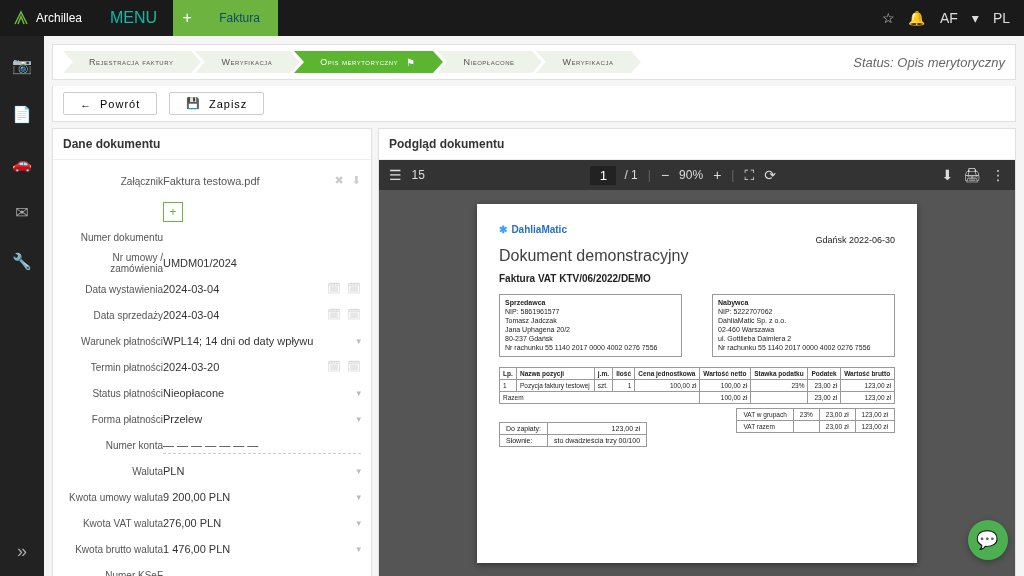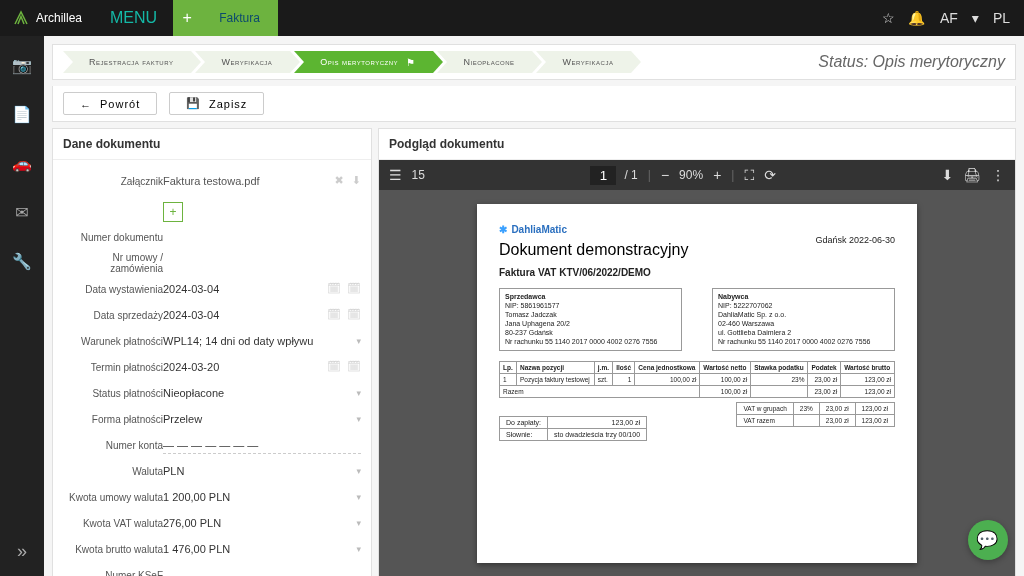--- a/index.html
+++ b/index.html
@@ -25,21 +25,21 @@
 
 
 .workflow-row { background: #fff; border: 1px solid #e0e0e0; padding: 6px 10px; display: flex; align-items: center; margin-bottom: 6px; position: relative; }
 .steps { display: flex; align-items: center; }
 .step { position: relative; height: 22px; display: flex; align-items: center; padding: 0 18px 0 26px; font-size: 9px; font-variant: small-caps; letter-spacing: 0.5px; background: #eef3e9; color: #555; margin-right: 4px; }
 .step::before { content:""; position:absolute; left:0; top:0; border-top:11px solid transparent; border-bottom:11px solid transparent; border-left:10px solid #fff; }
 .step::after { content:""; position:absolute; right:-10px; top:0; border-top:11px solid transparent; border-bottom:11px solid transparent; border-left:10px solid #eef3e9; z-index: 1; }
 .step.active { background: #5cb531; color: #fff; }
 .step.active::after { border-left-color: #5cb531; }
 .step .flag { margin-left: 8px; font-size: 10px; }
-.status-label { margin-left: auto; font-style: italic; font-size: 16px; color: #666; }
+.status-label { margin-left: auto; font-style: italic; font-size: 13px; color: #666; }
 
 
 .actions-row { background: #fff; border: 1px solid #e0e0e0; border-top: none; padding: 6px 10px; display: flex; gap: 12px; margin-bottom: 6px; }
 .btn { border: 1px solid #ccc; background: #fff; padding: 4px 16px; font-size: 11px; display: flex; align-items: center; gap: 8px; border-radius: 2px; cursor: pointer; letter-spacing: 1px; }
 
 
 .cols { display: flex; gap: 6px; height: calc(100% - 74px); }
 .panel { background: #fff; border: 1px solid #e0e0e0; display: flex; flex-direction: column; overflow: hidden; }
 .panel-left { width: 320px; }
 .panel-right { flex: 1; }
@@ -60,21 +60,21 @@
 
 .pdf-toolbar { background: #333; height: 30px; display: flex; align-items: center; padding: 0 10px; color: #ddd; gap: 10px; font-size: 12px; }
 .pdf-toolbar .tgroup { display:flex; align-items:center; gap:8px;}
 .pdf-toolbar .sep { flex:1; }
 .pdf-toolbar .ticon { cursor:pointer; font-size:14px; }
 .pdf-pageinput { background:#222; border:none; color:#fff; width:26px; text-align:center; padding:2px; }
 .pdf-stage { flex:1; background:#555; display:flex; justify-content:center; padding:14px 0; overflow:auto; }
 .pdf-page { background:#fff; width: 440px; padding: 20px 22px; font-size: 8px; color:#222; box-shadow: 0 2px 6px rgba(0,0,0,0.4); }
 
 .pdf-logo { color:#2a6fbf; font-weight:bold; font-size:10px; display:flex; align-items:center; gap:4px; }
-.pdf-demo-title { font-size: 16px; color:#000000; margin-top:6px; }
+.pdf-demo-title { font-size: 16px; color:#404040; margin-top:12px; }
 .pdf-city { float:right; font-size:9px; }
 .pdf-inv-title { font-size: 10px; font-weight:bold; margin: 8px 0 10px; }
 .pdf-parties { display:flex; gap:30px; }
 .pdf-party { border:1px solid #999; padding:3px 5px; flex:1; line-height:1.3; font-size:7px; }
 .pdf-party b { font-size:7px; }
 
 table.pdf-lines { width:100%; border-collapse: collapse; margin-top:10px; font-size:6.5px; }
 table.pdf-lines th, table.pdf-lines td { border:1px solid #999; padding:2px 3px; }
 table.pdf-lines th { font-weight:bold; text-align:left; }
 .pdf-right { text-align:right; }
@@ -168,20 +168,23 @@
         <div class="frow">
             <div class="flabel"></div>
             <div class="add-plus">+</div>
           </div>
 
         <div class="frow">
             <div class="flabel">Numer dokumentu</div>
           </div>
         <div class="frow">
             <div class="flabel">Nr umowy / zamówienia</div>
+            <div class="fval">
+              <span>UMDM01/2024</span>
+            </div>
           </div>
         <div class="frow">
             <div class="flabel">Data wystawienia</div>
             <div class="fval">
               <span>2024-03-04</span>
               <span class="cal-ico">
                 <span>🗓</span>
                 <span>🗓</span>
               </span>
             </div>
@@ -236,21 +239,21 @@
         <div class="frow">
             <div class="flabel">Waluta</div>
             <div class="fval">
               <span>PLN</span>
               <span class="caret">▾</span>
             </div>
           </div>
         <div class="frow">
             <div class="flabel">Kwota umowy waluta</div>
             <div class="fval">
-              <span>1 200,00 PLN</span>
+              <span>9 200,00 PLN</span>
               <span class="caret">▾</span>
             </div>
           </div>
         <div class="frow">
             <div class="flabel">Kwota VAT waluta</div>
             <div class="fval">
               <span>276,00 PLN</span>
               <span class="caret">▾</span>
             </div>
           </div>

